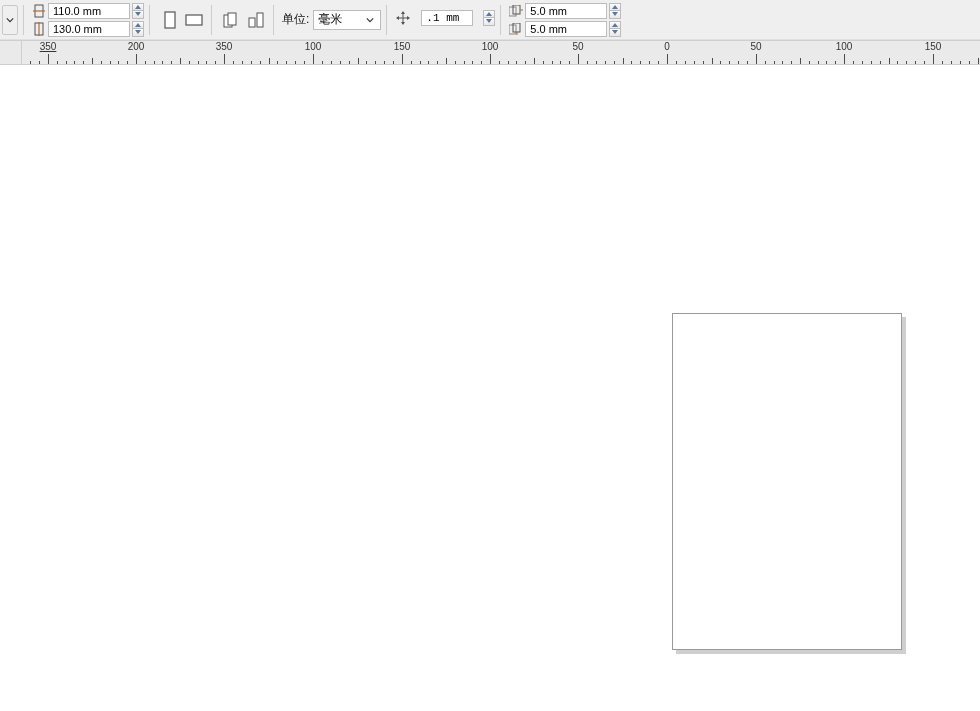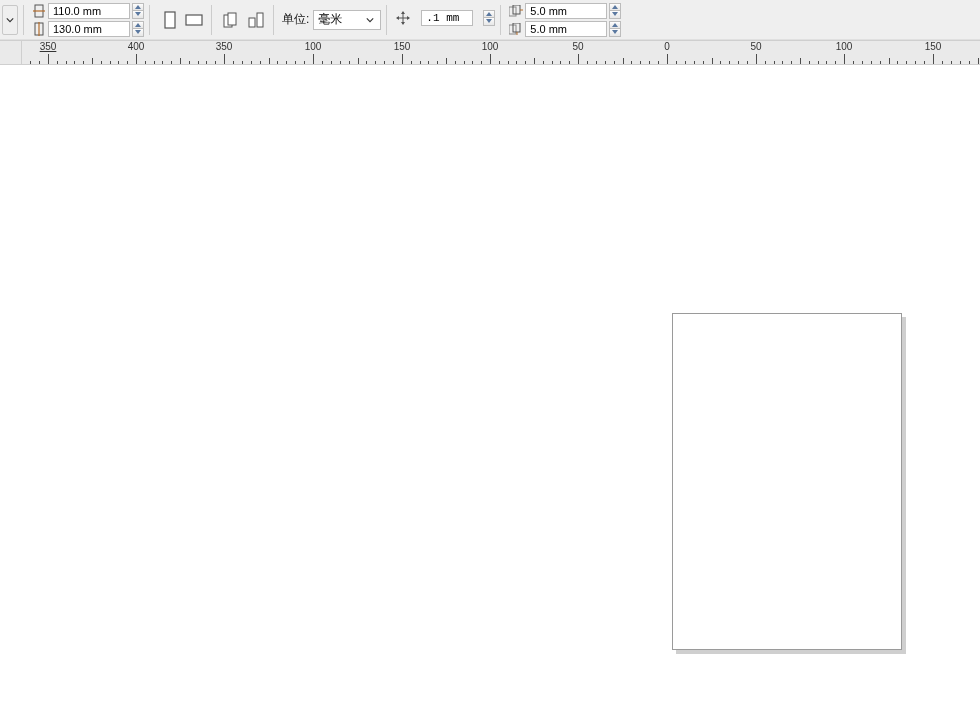--- a/index.html
+++ b/index.html
@@ -227,21 +227,21 @@
       <div class="tick minor" style="left: 34.8px;"></div>
       <div class="tick minor" style="left: 43.6px;"></div>
       <div class="tick minor" style="left: 52.4px;"></div>
       <div class="tick minor" style="left: 61.2px;"></div>
       <div class="tick mid" style="left: 70px;"></div>
       <div class="tick minor" style="left: 78.8px;"></div>
       <div class="tick minor" style="left: 87.6px;"></div>
       <div class="tick minor" style="left: 96.4px;"></div>
       <div class="tick minor" style="left: 105.2px;"></div>
       <div class="tick major" style="left: 114px;"></div>
-      <div class="tick-label" style="left: 114px;">400</div>
+      <div class="tick-label" style="left: 114px;">200</div>
       <div class="tick minor" style="left: 122.8px;"></div>
       <div class="tick minor" style="left: 131.6px;"></div>
       <div class="tick minor" style="left: 140.4px;"></div>
       <div class="tick minor" style="left: 149.2px;"></div>
       <div class="tick mid" style="left: 158px;"></div>
       <div class="tick minor" style="left: 166.8px;"></div>
       <div class="tick minor" style="left: 175.6px;"></div>
       <div class="tick minor" style="left: 184.4px;"></div>
       <div class="tick minor" style="left: 193.2px;"></div>
       <div class="tick major" style="left: 202px;"></div>

